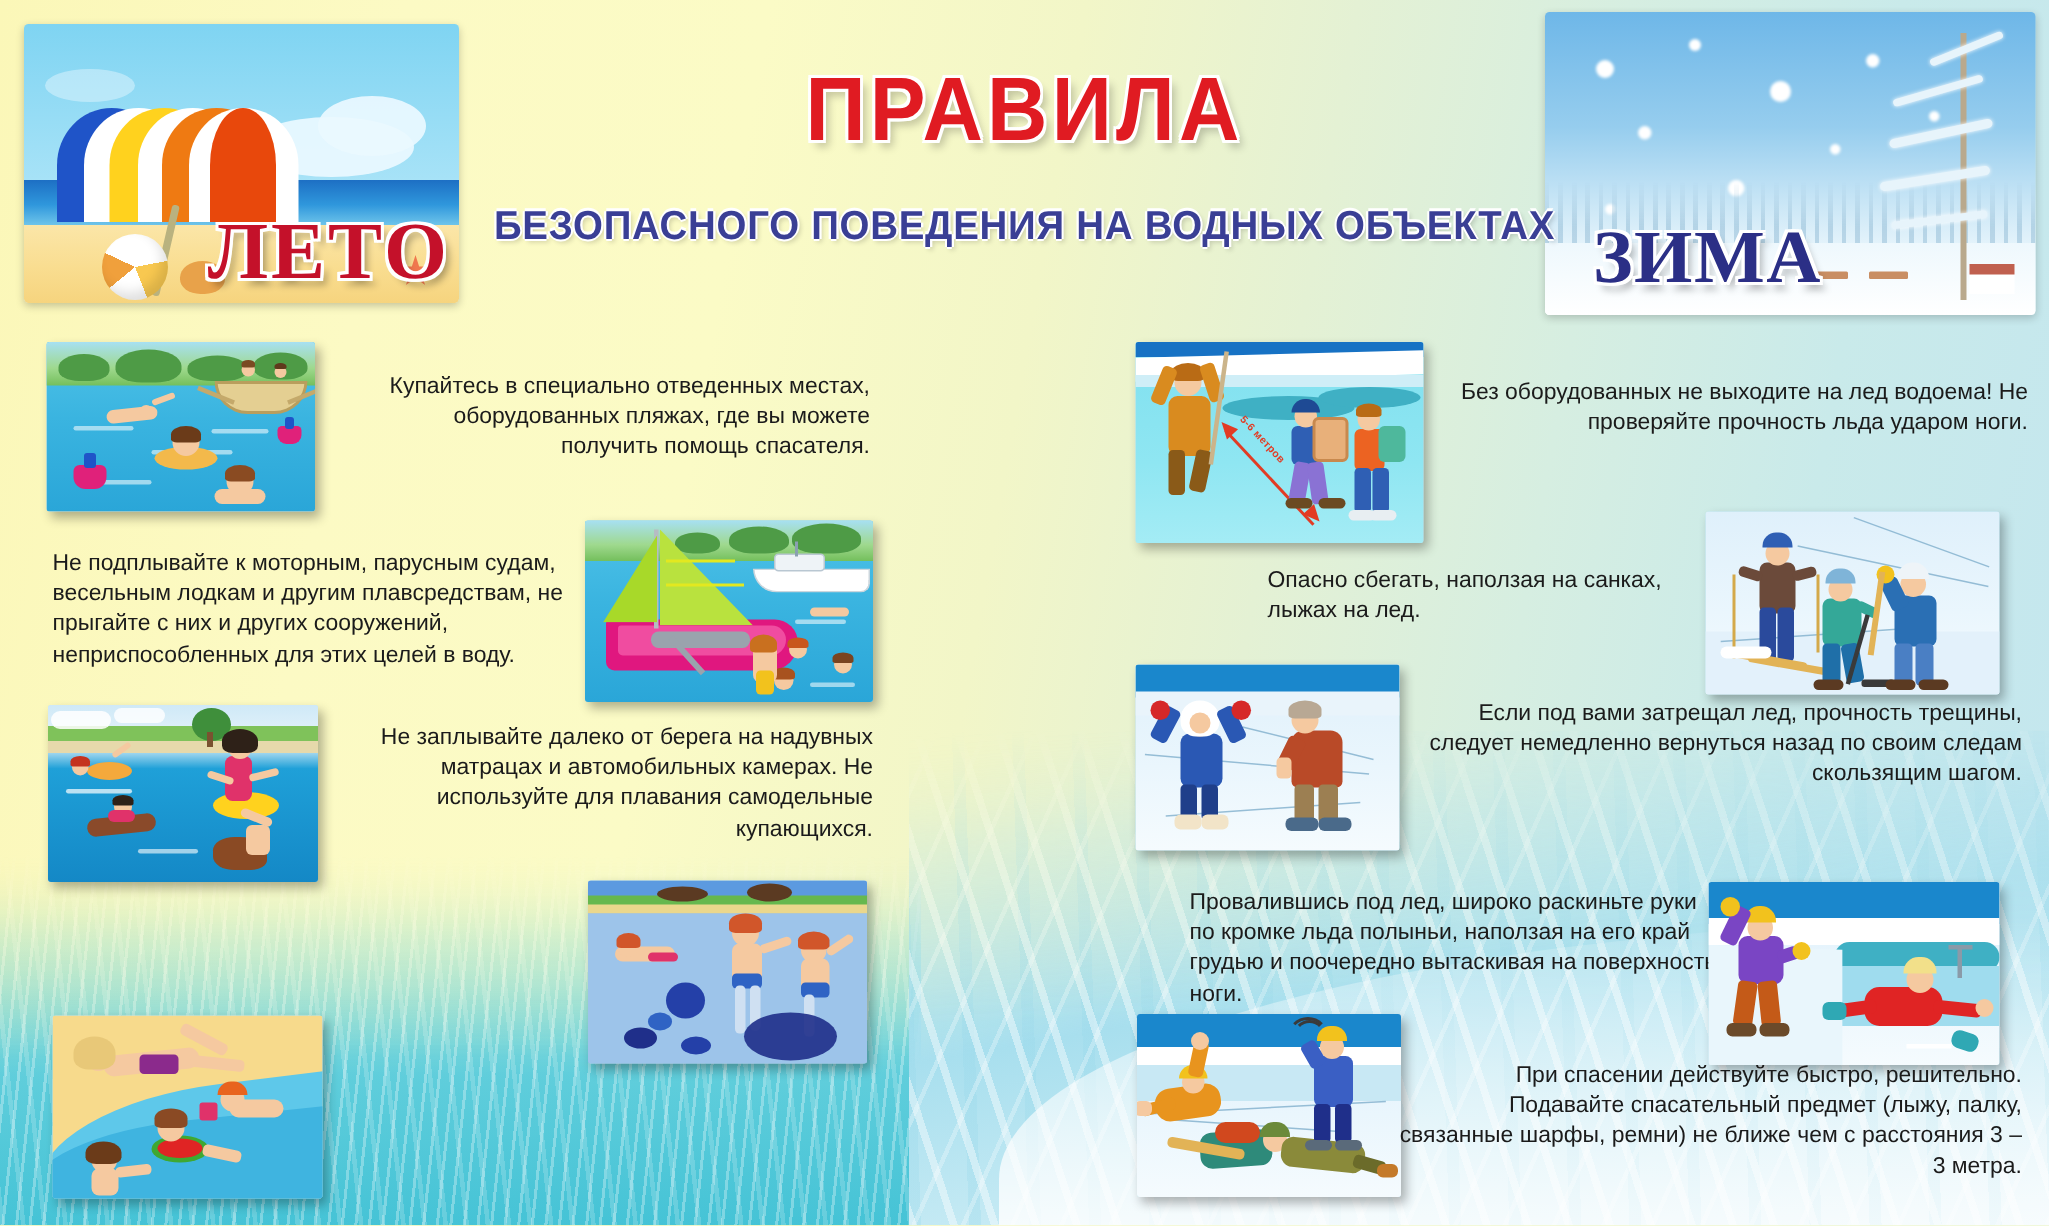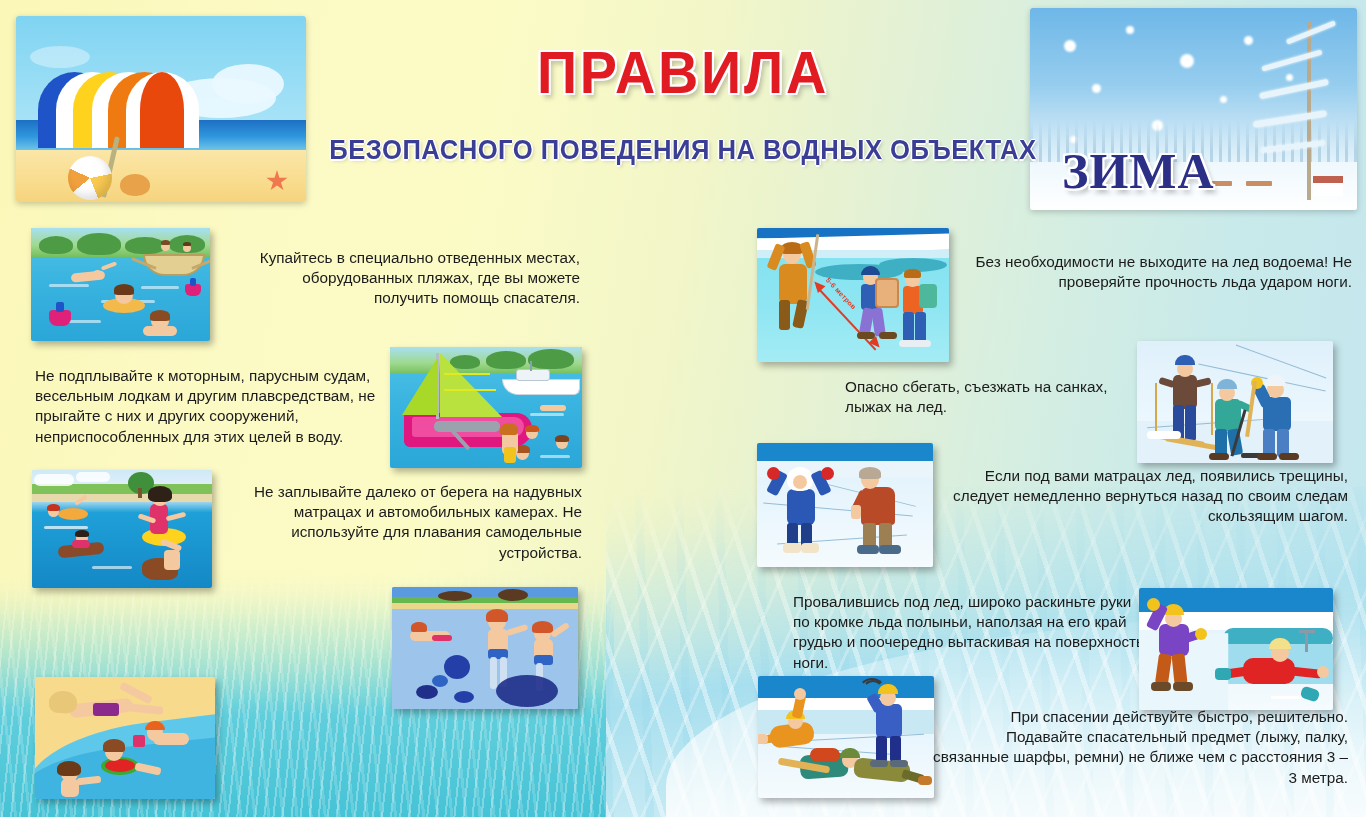--- a/index.html
+++ b/index.html
@@ -161,20 +161,21 @@
       <span style="left:35px;background:#ffd21e;"></span>
       <span style="left:54px;background:#fff;"></span>
       <span style="left:70px;background:#ef7a12;"></span>
       <span style="left:88px;background:#fff;"></span>
       <span style="left:102px;width:44px;background:#e8480c;"></span>
     </div>
     <div class="pole"></div>
     <div class="ball"></div>
     <div class="crab"></div>
     <div class="star"></div>
+    <div class="leto">ЛЕТО</div>
   </div>
 
   <div class="hdr-winter">
     <div class="flake" style="left:34px;top:32px;width:12px;height:12px;"></div>
     <div class="flake" style="left:96px;top:18px;width:8px;height:8px;"></div>
     <div class="flake" style="left:150px;top:46px;width:14px;height:14px;"></div>
     <div class="flake" style="left:62px;top:76px;width:9px;height:9px;"></div>
     <div class="flake" style="left:190px;top:88px;width:7px;height:7px;"></div>
     <div class="flake" style="left:122px;top:112px;width:11px;height:11px;"></div>
     <div class="flake" style="left:40px;top:128px;width:7px;height:7px;"></div>
@@ -298,21 +299,21 @@
     <div class="f" style="left:26px;top:74px;width:46px;height:12px;background:#8a4a2a;border-radius:20px;transform:rotate(-6deg);"></div>
     <div class="head" style="left:44px;top:62px;width:12px;height:12px;"></div>
     <div class="hair" style="left:43px;top:60px;width:14px;height:7px;background:#2e2118;"></div>
     <div class="f" style="left:40px;top:70px;width:18px;height:8px;background:#e0326a;border-radius:4px;"></div>
 
     <div class="f" style="left:110px;top:88px;width:36px;height:22px;background:#8a4a24;border-radius:40% 50% 30% 40%;"></div>
     <div class="f" style="left:132px;top:80px;width:16px;height:20px;background:#f5c9a0;border-radius:4px;"></div>
     <div class="ripple" style="left:12px;top:56px;width:44px;background:rgba(255,255,255,.7);"></div>
     <div class="ripple" style="left:60px;top:96px;width:40px;background:rgba(255,255,255,.6);"></div>
   </div>
-  <div class="txt r" style="left:230px;top:482px;width:352px;">Не заплывайте далеко от берега на надувных матрацах и автомобильных камерах. Не используйте для плавания самодельные устройства.</div>
+  <div class="txt r" style="left:230px;top:482px;width:352px;">Не заплывайте далеко от берега на надувных матрацах и автомобильных камерах. Не используйте для плавания самодельные купающихся.</div>
 
   <div class="pic" style="left:392px;top:587px;width:186px;height:122px;">
     <div class="f" style="position:absolute;inset:0;background:#8fb8e8;"></div>
     <div class="f" style="left:0;top:0;width:100%;height:12px;background:#5c9ae0;"></div>
     <div class="f" style="left:0;top:10px;width:100%;height:8px;background:#66b84e;"></div>
     <div class="f" style="left:0;top:16px;width:100%;height:6px;background:#ead78c;"></div>
     <div class="f" style="left:46px;top:4px;width:34px;height:10px;background:#5b3a22;border-radius:50%;"></div>
     <div class="f" style="left:106px;top:2px;width:30px;height:12px;background:#5b3a22;border-radius:50%;"></div>
     <div class="f" style="left:0;top:22px;width:100%;height:100px;background:#9dc4ea;"></div>
 
@@ -405,23 +406,23 @@
 
     <div class="f" style="left:146px;top:58px;width:20px;height:28px;background:#ec6322;border-radius:4px;"></div>
     <div class="head" style="left:148px;top:44px;width:15px;height:15px;"></div>
     <div class="hair" style="left:147px;top:41px;width:17px;height:9px;background:#b96b15;"></div>
     <div class="f" style="left:162px;top:56px;width:18px;height:24px;background:#4eb89c;border-radius:4px;"></div>
     <div class="limb" style="left:146px;top:84px;width:11px;height:30px;background:#2f5fb4;"></div>
     <div class="limb" style="left:158px;top:84px;width:11px;height:30px;background:#2f5fb4;"></div>
     <div class="f" style="left:142px;top:112px;width:18px;height:7px;background:#e8eef2;border-radius:4px;"></div>
     <div class="f" style="left:156px;top:112px;width:18px;height:7px;background:#e8eef2;border-radius:4px;"></div>
   </div>
-  <div class="txt r" style="left:950px;top:252px;width:402px;">Без необходимости не выходите на лед водоема! Не проверяйте прочность льда ударом ноги.</div>
-
-  <div class="txt l" style="left:845px;top:377px;width:310px;">Опасно сбегать, съезжать на санках, лыжах на лед.</div>
+  <div class="txt r" style="left:950px;top:252px;width:402px;">Без оборудованных не выходите на лед водоема! Не проверяйте прочность льда ударом ноги.</div>
+
+  <div class="txt l" style="left:845px;top:377px;width:310px;">Опасно сбегать, наползая на санках, лыжах на лед.</div>
   <div class="pic" style="left:1137px;top:341px;width:196px;height:122px;">
     <div class="icebg2"></div>
     <div class="f" style="left:0;bottom:0;width:100%;height:42px;background:#e3f1fb;"></div>
     <div class="crackline" style="left:10px;top:82px;width:120px;transform:rotate(-4deg);"></div>
     <div class="crackline" style="left:60px;top:36px;width:130px;transform:rotate(12deg);"></div>
     <div class="crackline" style="left:96px;top:20px;width:96px;transform:rotate(20deg);"></div>
 
     <div class="f" style="left:36px;top:34px;width:24px;height:34px;background:#6b4a3a;border-radius:5px;"></div>
     <div class="head" style="left:40px;top:20px;width:16px;height:16px;"></div>
     <div class="f" style="left:38px;top:14px;width:20px;height:10px;background:#2f5fb4;border-radius:9px 9px 0 0;"></div>
@@ -481,21 +482,21 @@
     <div class="f" style="left:104px;top:44px;width:34px;height:38px;background:#b94a28;border-radius:8px 8px 4px 4px;"></div>
     <div class="head" style="left:104px;top:28px;width:18px;height:18px;"></div>
     <div class="hair" style="left:102px;top:24px;width:22px;height:12px;background:#b8a894;"></div>
     <div class="limb" style="left:98px;top:48px;width:12px;height:22px;background:#b94a28;transform:rotate(26deg);"></div>
     <div class="f" style="left:94px;top:62px;width:10px;height:14px;background:#f5c9a0;border-radius:3px;"></div>
     <div class="limb" style="left:106px;top:80px;width:13px;height:26px;background:#9c7f52;"></div>
     <div class="limb" style="left:122px;top:80px;width:13px;height:26px;background:#9c7f52;"></div>
     <div class="f" style="left:100px;top:102px;width:22px;height:9px;background:#4a6a8a;border-radius:4px;"></div>
     <div class="f" style="left:122px;top:102px;width:22px;height:9px;background:#4a6a8a;border-radius:4px;"></div>
   </div>
-  <div class="txt r" style="left:930px;top:466px;width:418px;">Если под вами матрацах лед, появились трещины, следует немедленно вернуться назад по своим следам скользящим шагом.</div>
+  <div class="txt r" style="left:930px;top:466px;width:418px;">Если под вами затрещал лед, прочность трещины, следует немедленно вернуться назад по своим следам скользящим шагом.</div>
 
   <div class="txt l" style="left:793px;top:592px;width:352px;">Провалившись под лед, широко раскиньте руки по кромке льда полыньи, наползая на его край грудью и поочередно вытаскивая на поверхность ноги.</div>
   <div class="pic" style="left:1139px;top:588px;width:194px;height:122px;">
     <div class="icebg2"></div>
     <div class="f" style="left:0;top:0;width:100%;height:28px;background:#1a87cc;"></div>
     <div class="f" style="left:0;top:24px;width:100%;height:18px;background:#fff;"></div>
     <div class="f" style="left:84px;top:40px;width:110px;height:20px;background:#3fb0c4;border-radius:14px;"></div>
     <div class="f" style="left:70px;top:56px;width:124px;height:40px;background:#9fdcee;border-radius:20px 0 0 0;"></div>
     <div class="f" style="left:0;top:42px;width:100%;height:80px;background:#e9f6fc;clip-path:polygon(0 0,46% 4%,46% 100%,0 100%);"></div>
 

